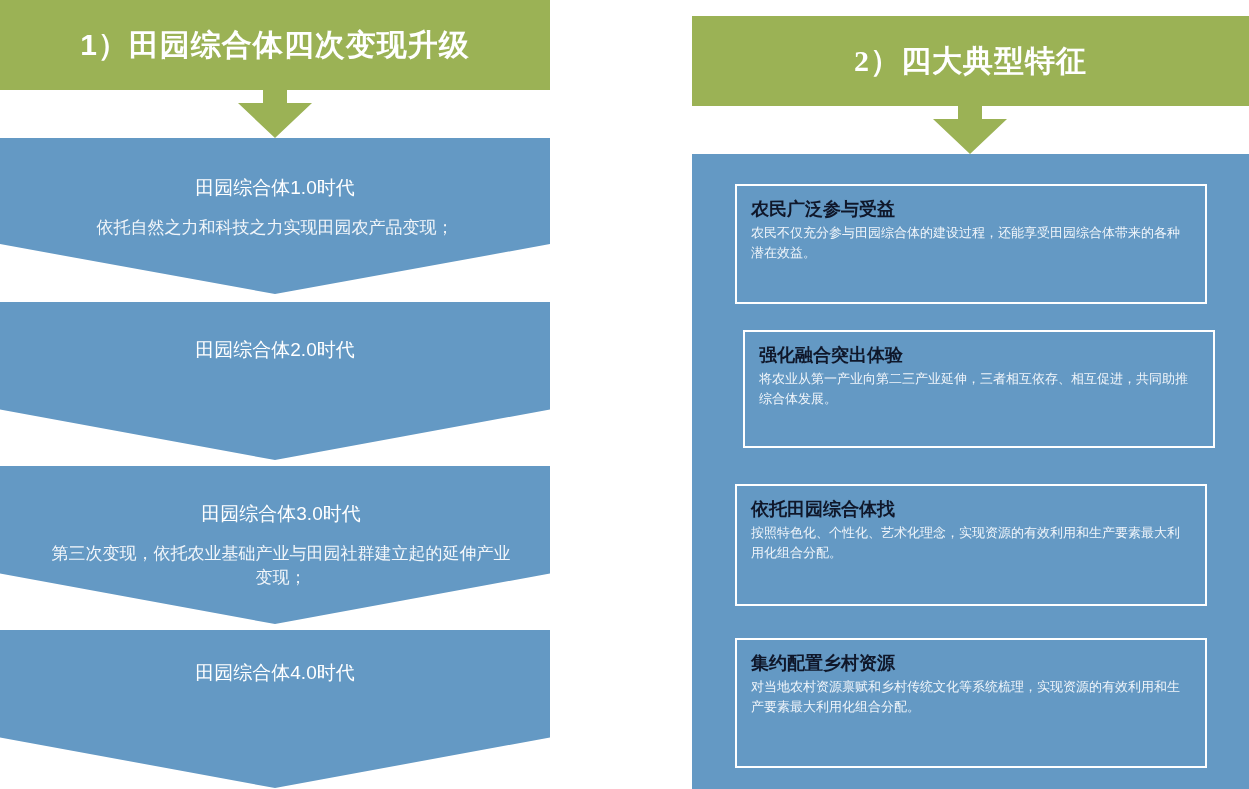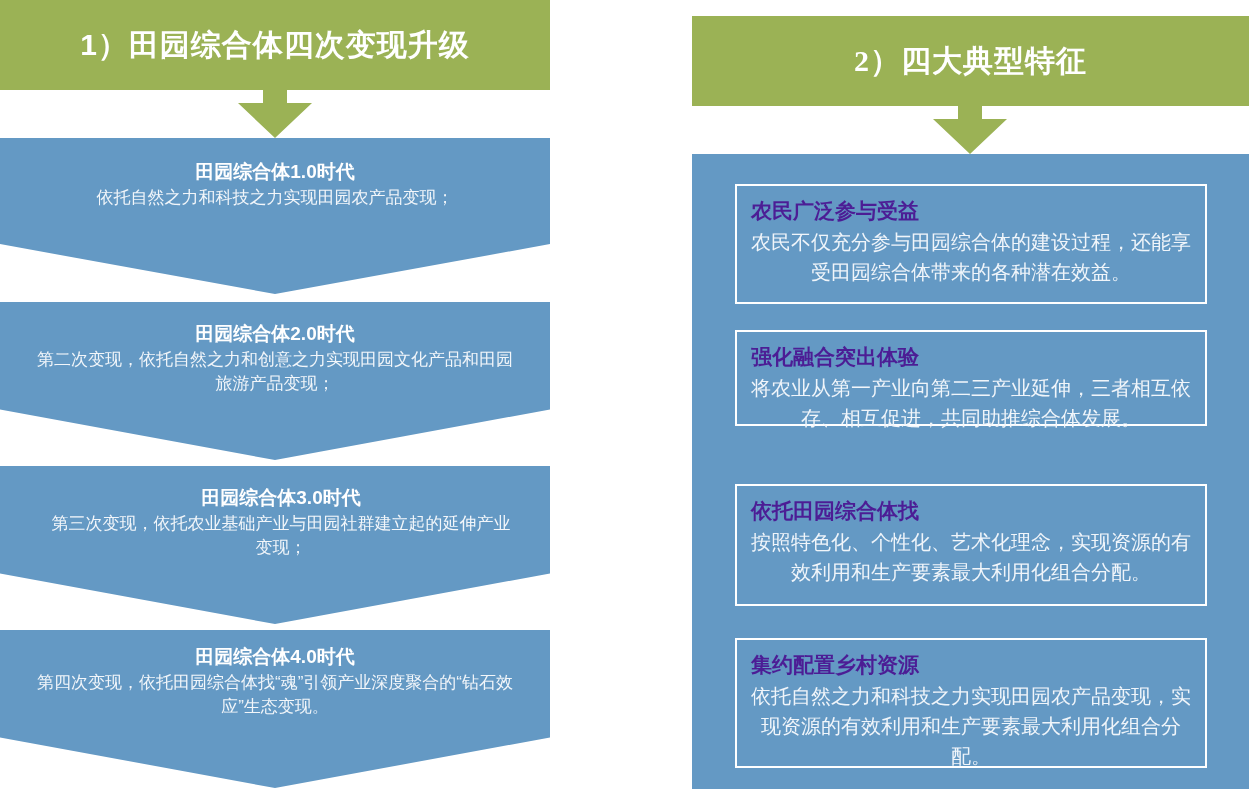--- a/index.html
+++ b/index.html
@@ -65,23 +65,23 @@
     width: 550px;
     background: #6499C4;
     -webkit-clip-path: polygon(0 0, 100% 0, 100% 68%, 50% 100%, 0 68%);
     clip-path: polygon(0 0, 100% 0, 100% 68%, 50% 100%, 0 68%);
     box-sizing: border-box;
     text-align: center;
   }
   .chev .chev-title {
     color: #ffffff;
     font-size: 19px;
-    font-weight: bold;
+    font-weight: normal;
     line-height: 1.25;
-    margin: 0;
+    margin: 16px;
     padding: 0;
   }
   .chev .chev-desc {
     color: #f2f6fa;
     font-size: 17px;
     line-height: 1.45;
     margin: 2px auto 0 auto;
     padding: 0 36px;
     box-sizing: border-box;
     white-space: pre-line;
@@ -109,32 +109,31 @@
   }
   .feature-box {
     position: absolute;
     left: 43px;
     width: 472px;
     border: 2px solid #ffffff;
     box-sizing: border-box;
     padding: 12px 14px 10px 14px;
   }
   .feature-box .feat-title {
-    color: #4c1d95;
-    font-size: 21px;
+    color: #0f172a;
+    font-size: 18px;
     font-weight: bold;
     line-height: 1.3;
     margin: 0 0 2px 0;
   }
   .feature-box .feat-desc {
     color: #f0f5fa;
-    font-size: 20px;
+    font-size: 13px;
     line-height: 1.5;
     margin: 0;
-    text-align: center;
   }
 </style>
 </head>
 <body>
 
 <div id="infographic">
 
   <div class="left-col">
 
     <div class="section-header">
@@ -150,35 +149,33 @@
     <div class="chev" style="top:138px; height:156px;">
       <div style="padding-top:22px;">
         <p class="chev-title">田园综合体1.0时代</p>
         <p class="chev-desc">依托自然之力和科技之力实现田园农产品变现；</p>
       </div>
     </div>
 
     <div class="chev" style="top:302px; height:158px;">
       <div style="padding-top:20px;">
         <p class="chev-title">田园综合体2.0时代</p>
-        <p class="chev-desc">第二次变现，依托自然之力和创意之力实现田园文化产品和田园旅游产品变现；</p>
       </div>
     </div>
 
     <div class="chev" style="top:466px; height:158px;">
       <div style="padding-top:20px;padding-left:12px;">
         <p class="chev-title">田园综合体3.0时代</p>
         <p class="chev-desc">第三次变现，依托农业基础产业与田园社群建立起的延伸产业变现；</p>
       </div>
     </div>
 
     <div class="chev" style="top:630px; height:158px;">
       <div style="padding-top:15px;">
         <p class="chev-title">田园综合体4.0时代</p>
-        <p class="chev-desc">第四次变现，依托田园综合体找“魂”引领产业深度聚合的“钻石效应”生态变现。</p>
       </div>
     </div>
 
   </div>
 
   <div class="right-col">
 
     <div class="section-header">
       <span class="header-text">2）四大典型特征</span>
     </div>
@@ -189,31 +186,31 @@
       </svg>
     </div>
 
     <div class="panel">
 
       <div class="feature-box" style="top:30px; height:120px;">
         <p class="feat-title">农民广泛参与受益</p>
         <p class="feat-desc">农民不仅充分参与田园综合体的建设过程，还能享受田园综合体带来的各种潜在效益。</p>
       </div>
 
-      <div class="feature-box" style="top:176px; height:96px;">
+      <div class="feature-box" style="top:176px; height:118px;margin-left:8px;">
         <p class="feat-title">强化融合突出体验</p>
         <p class="feat-desc">将农业从第一产业向第二三产业延伸，三者相互依存、相互促进，共同助推综合体发展。</p>
       </div>
 
       <div class="feature-box" style="top:330px; height:122px;">
         <p class="feat-title">依托田园综合体找</p>
         <p class="feat-desc">按照特色化、个性化、艺术化理念，实现资源的有效利用和生产要素最大利用化组合分配。</p>
       </div>
 
       <div class="feature-box" style="top:484px; height:130px;">
         <p class="feat-title">集约配置乡村资源</p>
-        <p class="feat-desc">依托自然之力和科技之力实现田园农产品变现，实现资源的有效利用和生产要素最大利用化组合分配。</p>
+        <p class="feat-desc">对当地农村资源禀赋和乡村传统文化等系统梳理，实现资源的有效利用和生产要素最大利用化组合分配。</p>
       </div>
 
     </div>
   </div>
 
 </div>
 
 </body></html>

